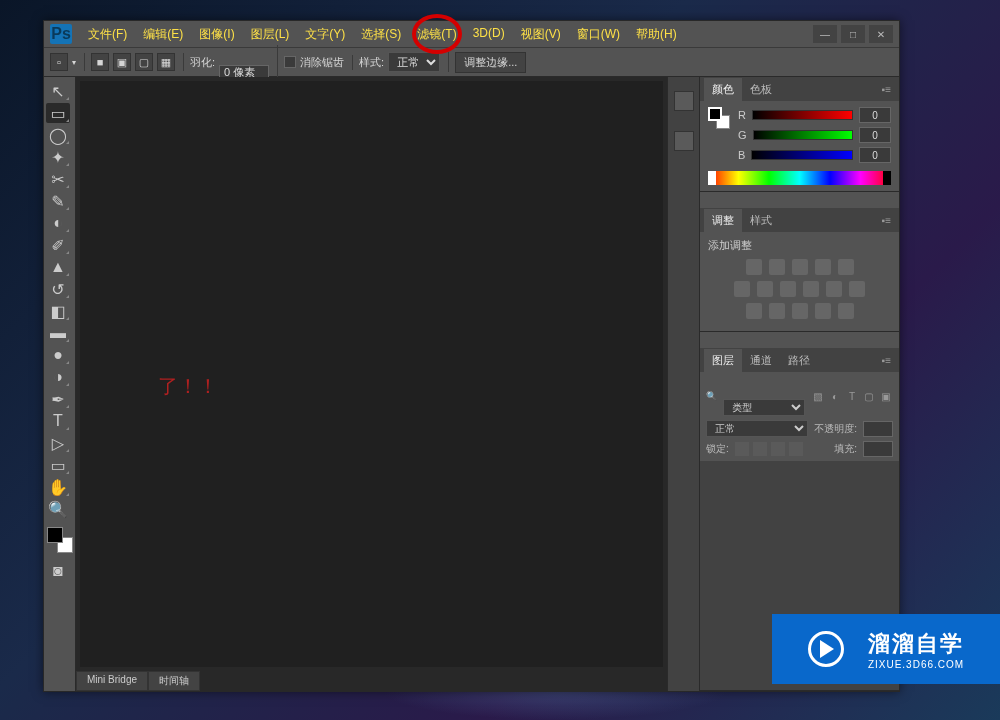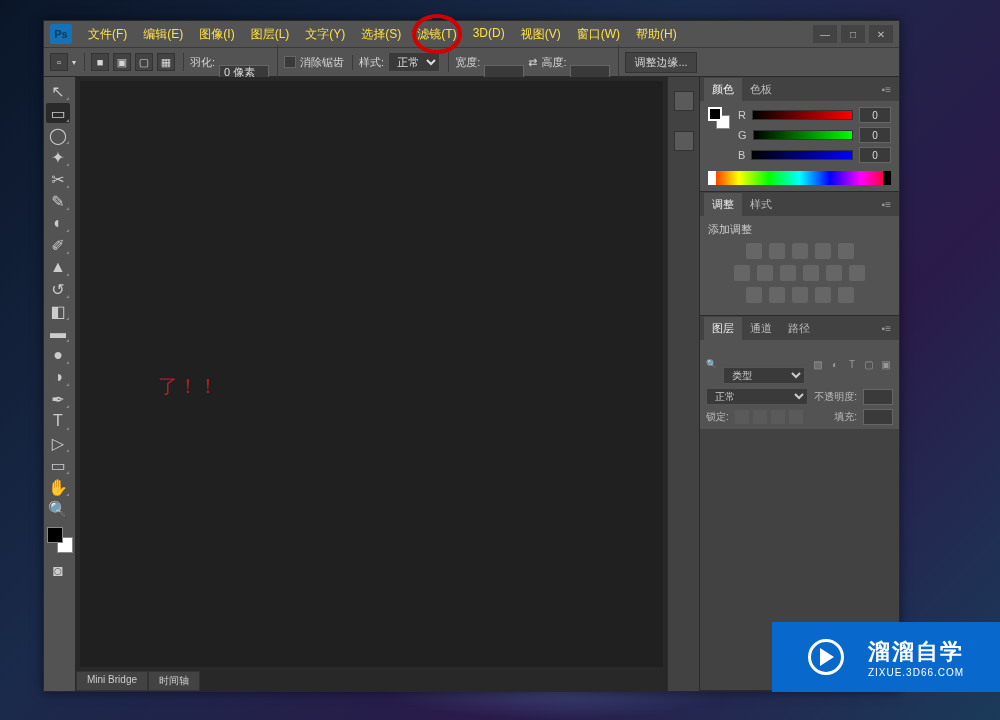--- a/index.html
+++ b/index.html
@@ -1,19 +1,19 @@
 <!DOCTYPE html>
 <html><head>
 <meta charset="utf-8">
 <style>
 * { margin: 0; padding: 0; box-sizing: border-box; font-family: "Microsoft YaHei", Arial, sans-serif; }
 body { width: 1000px; height: 720px; background: linear-gradient(135deg, #0a1628 0%, #1a2a4a 40%, #2a1a4a 70%, #1a3a5a 100%); overflow: hidden; position: relative; }
 .app-window { position: absolute; left: 43px; top: 20px; width: 857px; height: 672px; background: #535353; border: 1px solid #282828; box-shadow: 0 0 10px rgba(0,0,0,0.5); display: flex; flex-direction: column; }
 .title-bar { height: 26px; background: #535353; display: flex; align-items: center; padding: 0 6px; }
-.ps-logo { width: 22px; height: 20px; background: #1473b6; color: #0a3a5a; font-weight: bold; font-size: 11px; display: flex; align-items: center; justify-content: center; border-radius: 2px; margin-right: 8px; }
+.ps-logo { width: 22px; height: 20px; background: #1473b6; color: #0a3a5a; font-weight: bold; font-size: 16px; display: flex; align-items: center; justify-content: center; border-radius: 2px; margin-right: 8px; }
 .menu-bar { display: flex; flex: 1; }
 .menu-item { color: #fde047; font-size: 12px; padding: 4px 8px; cursor: pointer; }
 .window-controls { display: flex; gap: 4px; }
 .win-btn { width: 24px; height: 18px; background: #434343; color: #bbb; font-size: 10px; display: flex; align-items: center; justify-content: center; cursor: pointer; }
 .highlight-circle { position: absolute; left: 412px; top: 14px; width: 50px; height: 40px; border: 4px solid #d40000; border-radius: 50%; pointer-events: none; z-index: 100; }
 .options-bar { height: 30px; background: #535353; border-top: 1px solid #3a3a3a; border-bottom: 1px solid #2a2a2a; display: flex; align-items: center; padding: 0 6px; gap: 6px; color: #d6d6d6; font-size: 11px; }
 .opt-group { display: flex; align-items: center; gap: 4px; border-right: 1px solid #3a3a3a; padding-right: 8px; }
 .opt-btn { width: 18px; height: 18px; background: #434343; border: 1px solid #333; display: flex; align-items: center; justify-content: center; cursor: pointer; }
 .opt-input { background: #3a3a3a; border: 1px solid #666; color: #ddd; font-size: 11px; padding: 1px 4px; width: 50px; height: 14px; margin-top: 20px; }
 .opt-select { background: #3a3a3a; border: 1px solid #555; color: #ddd; font-size: 11px; padding: 1px 4px; height: 20px; }
@@ -26,21 +26,21 @@
 .color-swatch { width: 26px; height: 26px; position: relative; margin: 6px auto; }
 .color-fg { position: absolute; width: 16px; height: 16px; background: #000; border: 1px solid #888; top: 0; left: 0; }
 .color-bg { position: absolute; width: 16px; height: 16px; background: #fff; border: 1px solid #888; bottom: 0; right: 0; }
 .canvas-area { flex: 1; background: #282828; position: relative; display: flex; flex-direction: column; }
 .canvas-viewport { flex: 1; background: #202020; position: relative; margin: 4px; }
 .canvas-text { position: absolute; left: 78px; top: 290px; color: #b02020; font-size: 20px; line-height: 30px; }
 .bottom-tabs { height: 20px; display: flex; }
 .btab { background: #434343; color: #ccc; font-size: 10px; padding: 2px 10px; border: 1px solid #333; cursor: pointer; }
 .collapsed-panels { width: 32px; background: #424242; border-left: 1px solid #2a2a2a; display: flex; flex-direction: column; padding: 14px 0; gap: 20px; align-items: center; }
 .cp-icon { width: 20px; height: 20px; background: #5a5a5a; border: 1px solid #333; cursor: pointer; }
-.right-panels { width: 200px; background: #535353; border-left: 1px solid #2a2a2a; display: flex; flex-direction: column; }
+.right-panels { width: 200px; background: #535353; border-left: 1px solid #2a2a2a; display: flex; flex-direction: column; gap: 16px; }
 .panel { border-bottom: 1px solid #2a2a2a; }
 .panel-tabs { height: 24px; background: #424242; display: flex; align-items: center; padding: 0 4px; }
 .ptab { color: #bbb; font-size: 11px; padding: 4px 8px; cursor: pointer; }
 .ptab.active { background: #535353; color: #eee; }
 .panel-menu { margin-left: auto; color: #999; font-size: 10px; cursor: pointer; padding: 0 4px; }
 .panel-body { padding: 6px 8px; font-size: 11px; color: #ccc; }
 .color-panel .rgb-row { display: flex; align-items: center; gap: 6px; margin-bottom: 4px; }
 .color-panel .chip { width: 22px; height: 22px; position: relative; }
 .color-panel .chip .fg { position: absolute; width: 14px; height: 14px; background: #000; border: 2px solid #fff; top: 0; left: 0; }
 .color-panel .chip .bg { position: absolute; width: 14px; height: 14px; background: #fff; border: 1px solid #888; bottom: 0; right: 0; }
@@ -55,21 +55,21 @@
 .adjust-panel .adj-title { font-size: 11px; margin-bottom: 6px; }
 .adj-icons { display: flex; gap: 7px; margin-bottom: 6px; justify-content: center; }
 .adj-icon { width: 16px; height: 16px; background: #666; cursor: pointer; border-radius: 2px; }
 .layers-panel { flex: 1; display: flex; flex-direction: column; }
 .layer-opts { padding: 4px 6px; display: flex; flex-direction: column; gap: 4px; font-size: 10px; color: #bbb; }
 .layer-opts-row { display: flex; align-items: center; gap: 6px; }
 .layer-opts select { background: #3a3a3a; border: 1px solid #555; color: #ccc; font-size: 10px; padding: 1px 4px; flex: 1; }
 .lock-icons { display: flex; gap: 4px; align-items: center; }
 .lock-icon { width: 14px; height: 14px; background: #5a5a5a; }
 .layer-list { flex: 1; background: #424242; }
-.watermark { position: absolute; right: 0px; bottom: 28px; width: 228px; height: 70px; background: #0968cb; display: flex; align-items: center; justify-content: center; gap: 24px; z-index: 200; }
+.watermark { position: absolute; right: 0px; bottom: 36px; width: 228px; height: 70px; background: #0968cb; display: flex; align-items: center; justify-content: center; gap: 24px; z-index: 200; }
 .wm-icon { width: 36px; height: 36px; border: 3px solid #fff; border-radius: 50%; display: flex; align-items: center; justify-content: center; }
 .wm-icon::before { content: ''; width: 0; height: 0; border-left: 14px solid #fff; border-top: 9px solid transparent; border-bottom: 9px solid transparent; margin-left: 3px; }
 .wm-text { color: #fff; display: flex; flex-direction: column; }
 .wm-main { font-size: 22px; font-weight: bold; letter-spacing: 2px; }
 .wm-sub { font-size: 10px; letter-spacing: 1px; }
 .opt-checkbox { width: 12px; height: 12px; background: #3a3a3a; border: 1px solid #666; display: inline-block; }
 .filter-icons { display: flex; gap: 3px; }
 .filter-icon { width: 14px; height: 14px; color: #999; display: flex; align-items: center; justify-content: center; font-size: 10px; }
 .bg-decoration { position: absolute; bottom: 0; left: 380px; width: 350px; height: 60px; background: radial-gradient(ellipse at center, rgba(100,150,200,0.3) 0%, transparent 70%); }
 </style>
@@ -117,27 +117,20 @@
       <span>羽化:</span>
       <input class="opt-input" value="0 像素" style="">
     </div>
     <div class="opt-group">
       <span class="opt-checkbox"></span>
       <span>消除锯齿</span>
     </div>
     <div class="opt-group">
       <span>样式:</span>
       <select class="opt-select"><option>正常</option></select>
-    </div>
-    <div class="opt-group">
-      <span>宽度:</span>
-      <input class="opt-input" style="width: 40px;">
-      <span>⇄</span>
-      <span>高度:</span>
-      <input class="opt-input" style="width: 40px;">
     </div>
     <button class="opt-btn-lg">调整边缘...</button>
   </div>
 
   <div class="main-area">
 
     <div class="toolbox">
       <div class="tool">↖<span class="tool-tri"></span></div>
       <div class="tool active">▭<span class="tool-tri"></span></div>
       <div class="tool">◯<span class="tool-tri"></span></div>

